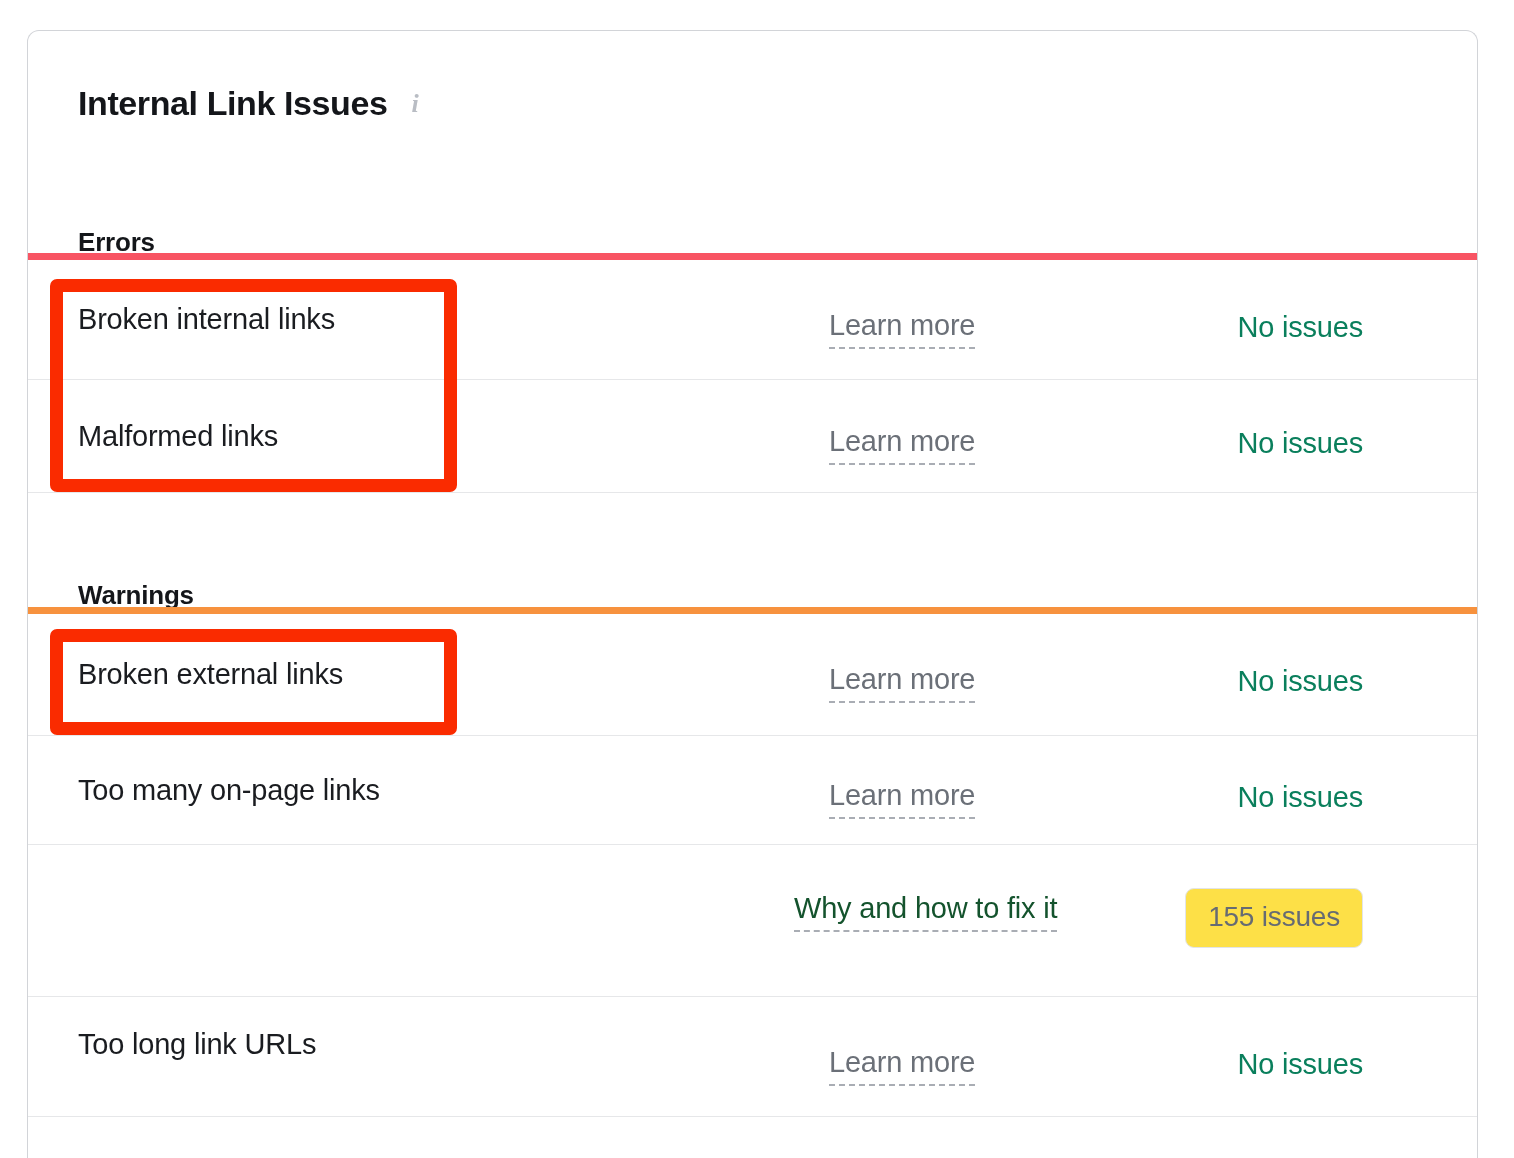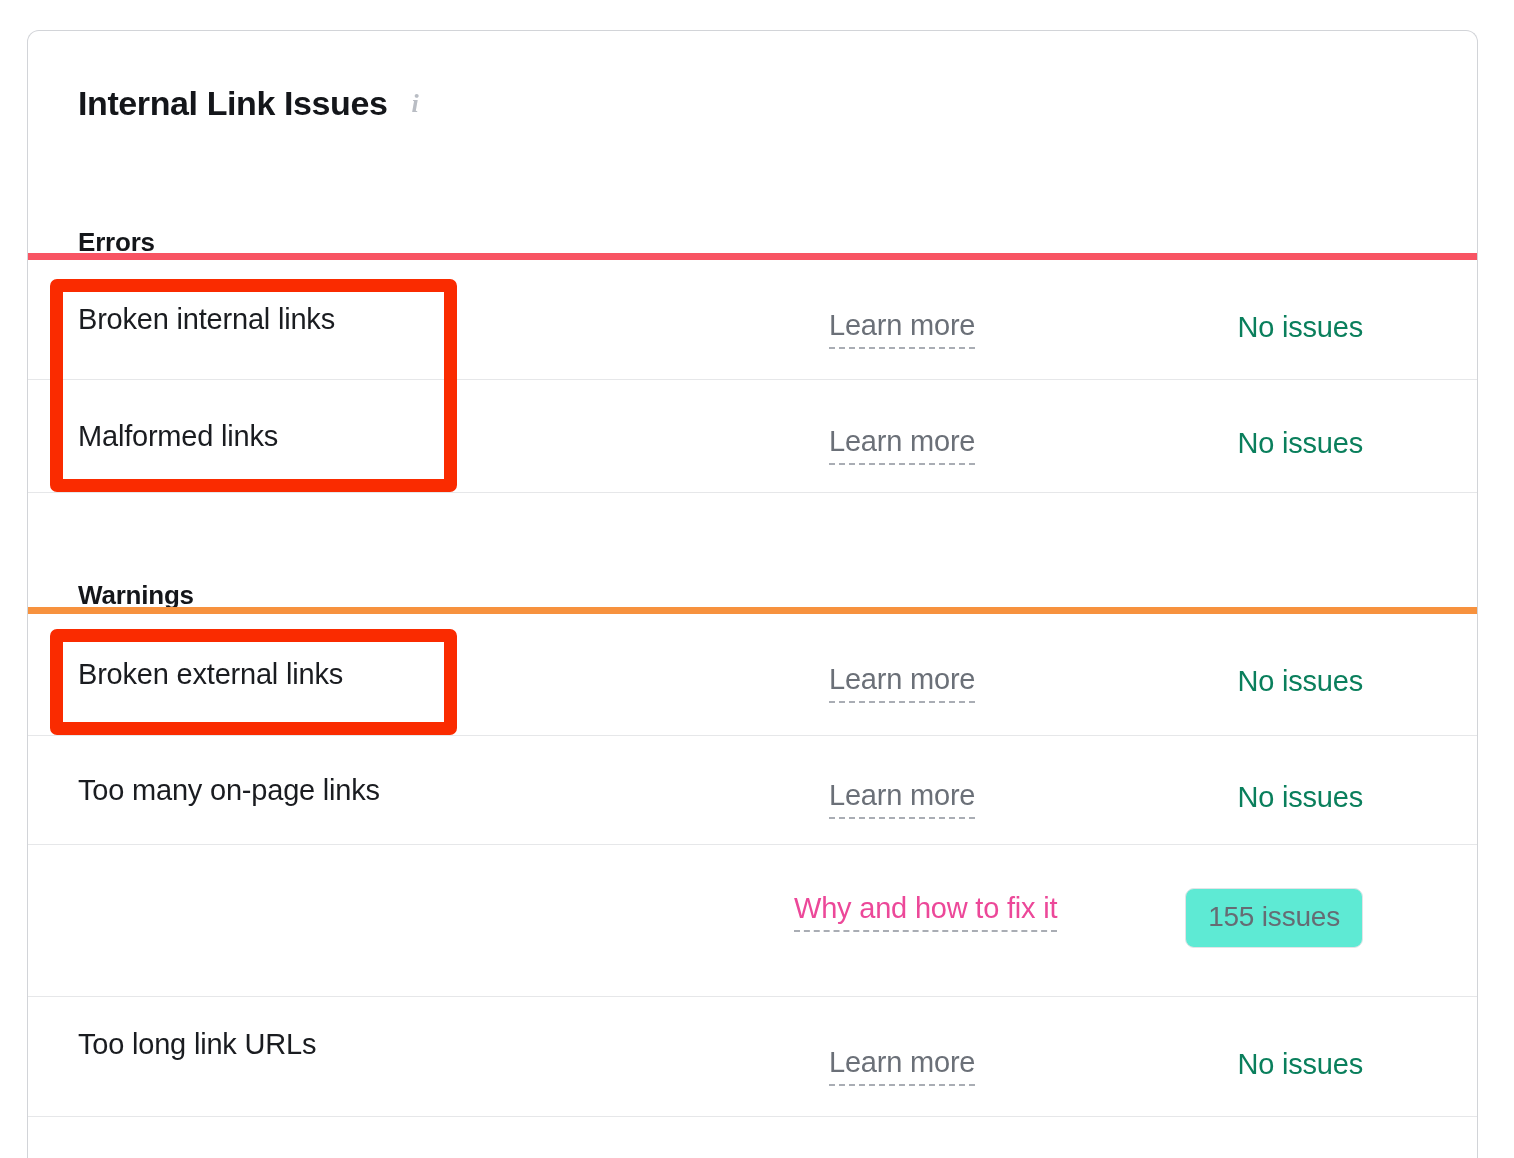--- a/index.html
+++ b/index.html
@@ -201,23 +201,23 @@
   <div class="row-divider" style="top:704px;"></div>
 
   <div class="row" style="top:705px; height:108px;">
     <div class="row-label">Too many on-page links</div>
     <div class="row-link" style="top: 45px; color: rgb(107, 112, 120);">Learn more</div>
     <div class="row-status" style="top: 47px; color: rgb(10, 127, 92);">No issues</div>
   </div>
   <div class="row-divider" style="top:813px;"></div>
 
   <div class="row" style="top:814px; height:151px;">
-    <div class="row-link" style="top: 49px; left: 766px; color: #ec4899;">Why and how to fix it</div>
+    <div class="row-link" style="top: 49px; left: 766px; color: #14532d;">Why and how to fix it</div>
     <div class="row-badge" style="top:43px;">
-      <span class="badge" style="background: #5eead4; color: rgb(102, 107, 115);">155 issues</span>
+      <span class="badge" style="background: #fde047; color: rgb(102, 107, 115);">155 issues</span>
     </div>
   </div>
   <div class="row-divider" style="top:965px;"></div>
 
   <div class="row" style="top:966px; height:119px;">
     <div class="row-label" style="top:25px;">Too long link URLs</div>
     <div class="row-link" style="top: 51px; color: rgb(107, 112, 120);">Learn more</div>
     <div class="row-status" style="top: 53px; color: rgb(10, 127, 92);">No issues</div>
   </div>
   <div class="row-divider" style="top:1085px;"></div>

